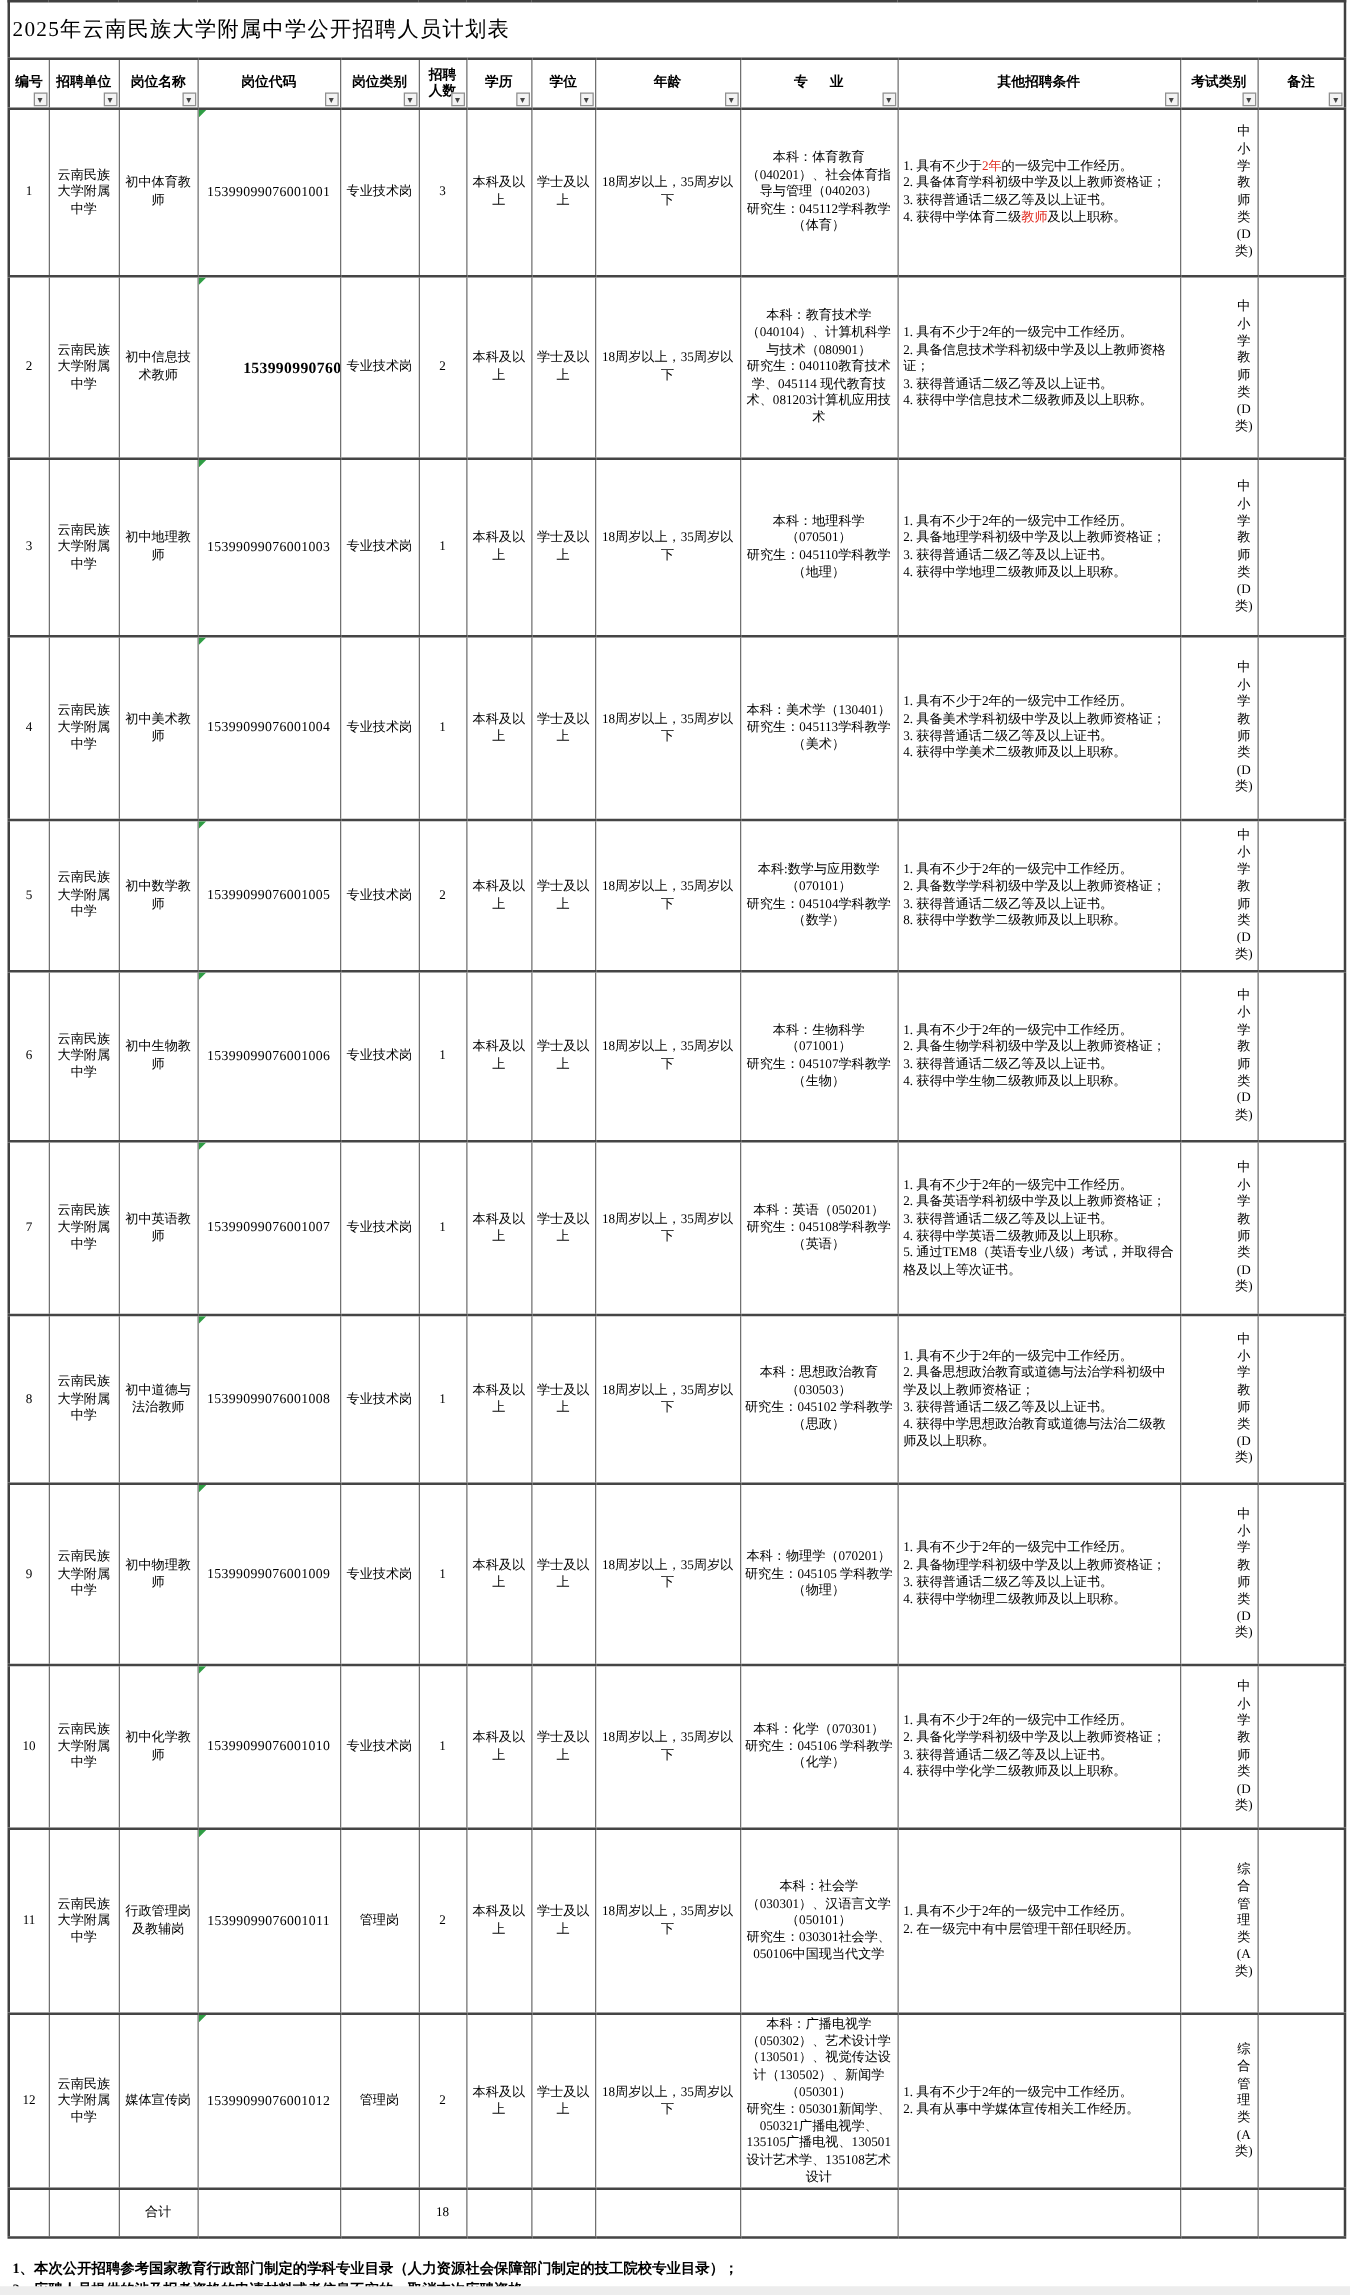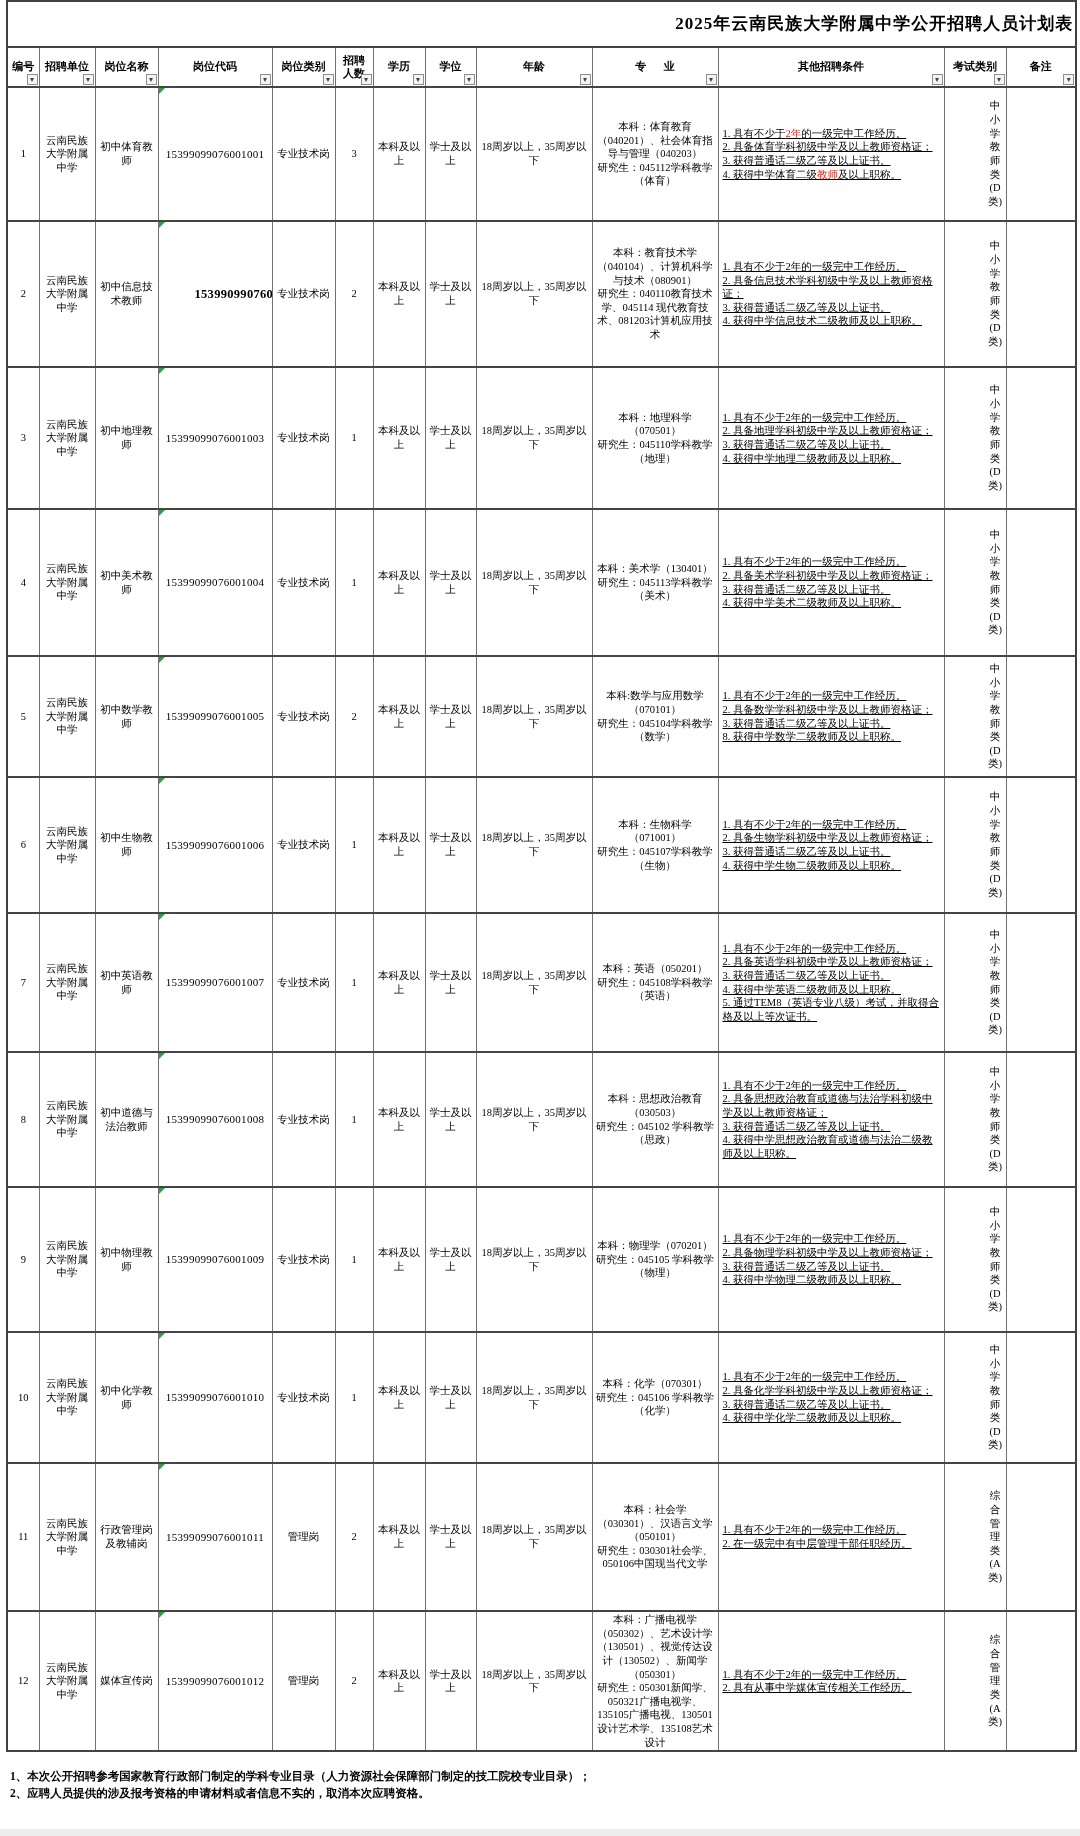--- a/index.html
+++ b/index.html
@@ -3,37 +3,37 @@
 <meta charset="utf-8">
 <style>
   html,body{margin:0;padding:0;background:#fff;}
   .page{position:relative;width:1080px;height:1836px;background:#ffffff;overflow:hidden;
         font-family:"Liberation Serif","DejaVu Serif",serif;color:#000;}
   table.plan{border-collapse:collapse;table-layout:fixed;width:1069px;margin-left:6px;
              border:2px solid #404040;}
   td,th{border-left:1px solid #707070;border-right:1px solid #707070;
         border-top:2px solid #454545;border-bottom:2px solid #454545;
         overflow:hidden;vertical-align:middle;box-sizing:border-box;}
-  .title-cell{border:none;height:46px;text-align:right;font-size:17px;font-weight:700;
+  .title-cell{border:none;height:46px;text-align:left;font-size:17px;font-weight:400;
               letter-spacing:1px;}
   th{font-size:11px;font-weight:700;text-align:center;position:relative;
      white-space:pre-line;padding:1px 1px;height:40px;line-height:1.2;}
   th.spread .th-label{letter-spacing:1.6em;margin-left:1.6em;}
   .filter-btn{position:absolute;right:1px;bottom:1px;width:11px;height:11px;
               border:1px solid #8f8f8f;background:#f4f4f4;color:#444;
               font-size:8px;line-height:9px;text-align:center;box-sizing:border-box;
               font-family:"DejaVu Sans",sans-serif;}
   td{font-size:10.5px;text-align:center;padding:1px 2px;line-height:1.3;position:relative;}
   td.cell-code{font-size:11px;letter-spacing:0.3px;}
   td.cell-code.flag::before{content:"";position:absolute;top:0;left:0;
               border-top:6px solid #2f9e44;border-right:6px solid transparent;}
   td.cell-code.bold{font-weight:700;font-size:12.5px;padding-left:36px;}
   td.cell-major{white-space:pre-line;}
   td.cell-exam{white-space:pre-line;padding-left:42px;}
-  td.cell-conditions{text-align:left;padding:2px 4px;text-decoration:underline;}
+  td.cell-conditions{text-align:left;padding:2px 4px;}
   .cond-line{margin:0;}
   .red{color:#e02b20;}
   tr.total-row td{font-size:10.5px;}
   .footnotes{margin:16px 0 0 10px;font-weight:700;font-size:11.5px;line-height:1.4;}
   .bottom-strip{position:absolute;left:0;bottom:0;width:100%;height:7px;background:#ededed;}
 </style>
 </head>
 <body>
 
 <div class="page">
@@ -327,20 +327,35 @@
           <td class="cell-age">18周岁以上，35周岁以下</td>
           <td class="cell-major">本科：广播电视学（050302）、艺术设计学（130501）、视觉传达设计（130502）、新闻学（050301）
 研究生：050301新闻学、050321广播电视学、135105广播电视、130501设计艺术学、135108艺术设计</td>
           <td class="cell-conditions">
             <div class="cond-line"><span>1. 具有不少于2年的一级完中工作经历。</span></div>
             <div class="cond-line"><span>2. 具有从事中学媒体宣传相关工作经历。</span></div>
           </td>
           <td class="cell-exam">综合管理类(A类)</td>
           <td class="cell-remark"></td>
         </tr>
+        <tr class="total-row" style="height: 39px;">
+          <td></td>
+          <td></td>
+          <td>合计</td>
+          <td></td>
+          <td></td>
+          <td>18</td>
+          <td></td>
+          <td></td>
+          <td></td>
+          <td></td>
+          <td></td>
+          <td></td>
+          <td></td>
+        </tr>
       </tbody>
   </table>
 
   <div class="footnotes">
     <div>1、本次公开招聘参考国家教育行政部门制定的学科专业目录（人力资源社会保障部门制定的技工院校专业目录）；</div>
     <div>2、应聘人员提供的涉及报考资格的申请材料或者信息不实的，取消本次应聘资格。</div>
   </div>
 
   <div class="bottom-strip"></div>
 </div>

